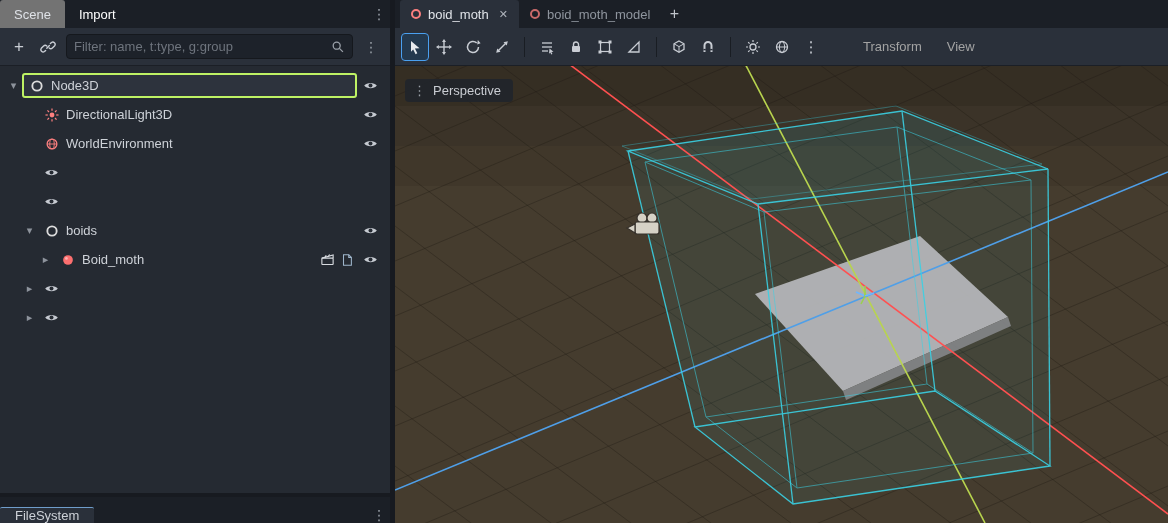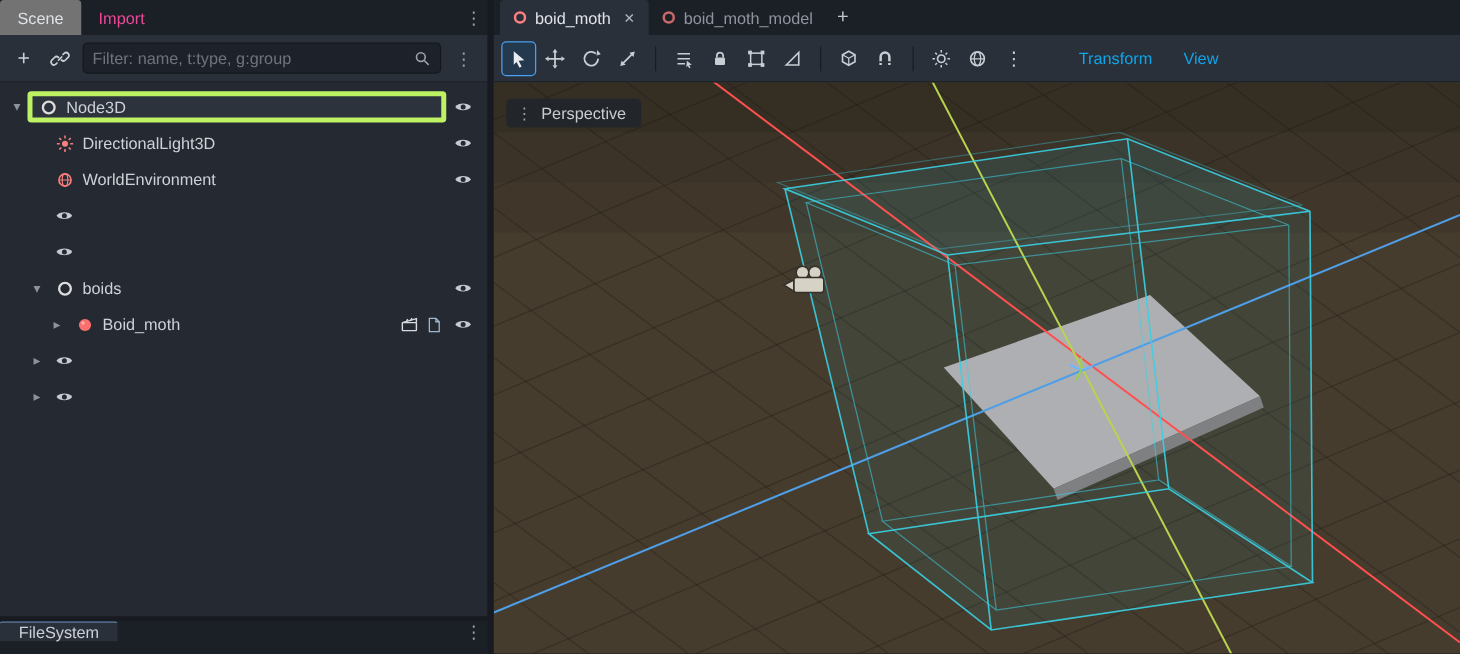--- a/index.html
+++ b/index.html
@@ -5,59 +5,59 @@
   * { margin:0; padding:0; box-sizing:border-box; }
   html,body { background:#14171c; }
   body { font-family:"Liberation Sans", sans-serif; }
   .app { width:1168px; height:523px; display:flex; background:#1b1f26; overflow:hidden; position:relative; }
 
   
   .left { width:390px; flex:0 0 390px; display:flex; flex-direction:column; background:#252a32; }
   .divider { width:5px; flex:0 0 5px; background:#171a20; }
 
   .dock-tabbar { height:28px; flex:0 0 28px; background:#1b1f26; display:flex; align-items:stretch; }
-  .dock-tab { display:flex; align-items:center; padding:0 14px; font-size:13px; color:#ec4899; cursor:default; }
+  .dock-tab { display:flex; align-items:center; padding:0 14px; font-size:13px; color:#ffffff; cursor:default; }
   .dock-tab.active { background:#737373; color:#dfe2e7; border-radius:3px 3px 0 0; }
   .more-btn { margin-left:auto; width:22px; display:flex; align-items:center; justify-content:center; color:#9aa0a8; font-size:14px; }
 
   .scene-toolbar { height:38px; flex:0 0 38px; background:#2a303a; display:flex; align-items:center; padding:0 8px; gap:7px; border-bottom:1px solid #1b1f26; }
   .tb-icon { width:22px; height:22px; display:flex; align-items:center; justify-content:center; color:#c9cdd4; font-size:17px; border-radius:3px; }
   .filter-box { flex:1; height:25px; background:#1d222a; border:1px solid #15181d; border-radius:4px; display:flex; align-items:center; padding:0 7px; gap:6px; }
   .filter-box input { flex:1; background:transparent; border:none; outline:none; color:#cfd3d9; font-size:13px; font-family:"Liberation Sans",sans-serif; }
   .filter-box input::placeholder { color:#6e747d; }
 
   .tree { flex:1; background:#252a32; padding-top:5px; overflow:hidden; }
   .trow { height:29px; display:flex; align-items:center; font-size:13px; color:#ced2d8; padding-right:9px; }
   .ind0 { width:5px; flex:0 0 5px; } .ind1 { width:21px; flex:0 0 21px; } .ind2 { width:37px; flex:0 0 37px; }
   .arrow { width:17px; flex:0 0 17px; color:#8d939c; font-size:11px; text-align:center; }
   .rmain { flex:1; display:flex; align-items:center; gap:6px; height:25px; padding:0 5px; border:1px solid transparent; min-width:0; }
-  .rmain.selected { border:4px solid #bef264; background:#2d333d; border-radius:3px; }
+  .rmain.selected { border:2px solid #bef264; background:#2d333d; border-radius:3px; }
   .ticon { width:16px; height:16px; flex:0 0 16px; display:flex; align-items:center; justify-content:center; }
   .tlabel { white-space:nowrap; overflow:hidden; }
   .xicon { width:20px; flex:0 0 20px; display:flex; align-items:center; justify-content:center; }
   .eye { width:22px; flex:0 0 22px; display:flex; align-items:center; justify-content:center; margin-left:2px; }
 
   .splitter { height:4px; flex:0 0 4px; background:#171a20; }
-  .fs-bar { height:26px; flex:0 0 26px; background:#1b1f26; display:flex; align-items:flex-start; }
+  .fs-bar { height:26px; flex:0 0 26px; background:#1b1f26; display:flex; align-items:flex-end; }
   .fs-tab { display:flex; align-items:center; padding:0 15px; background:#2a303a; color:#cdd1d7; font-size:13px; border-top:1px solid #6f9dcb; border-radius:2px 2px 0 0; }
 
   
   .right { flex:1; display:flex; flex-direction:column; min-width:0; }
   .scene-tabbar { height:28px; flex:0 0 28px; background:#1b1f26; display:flex; align-items:stretch; padding-left:5px; }
   .scene-tab { display:flex; align-items:center; gap:7px; padding:0 11px; font-size:13px; color:#8f959e; }
   .scene-tab.active { background:#2a303a; color:#e0e3e8; border-radius:3px 3px 0 0; }
   .tab-circle { width:10px; height:10px; border:2px solid #fc7f7f; border-radius:50%; flex:0 0 10px; }
   .tab-close { color:#aeb3bb; font-size:11px; margin-left:3px; }
   .tab-add { width:26px; display:flex; align-items:center; justify-content:center; color:#c0c4cb; font-size:16px; }
 
   .vp-toolbar { height:38px; flex:0 0 38px; background:#2a303a; display:flex; align-items:center; padding:0 7px; gap:3px; border-bottom:1px solid #1b1f26; }
   .ibtn { width:26px; height:26px; display:flex; align-items:center; justify-content:center; border-radius:3px; }
   .ibtn.active { background:#24394e; outline:1px solid #4aa0f0; }
   .vsep { width:1px; height:20px; background:#191d23; margin:0 6px; flex:0 0 1px; }
-  .menu-btn { padding:4px 11px; color:#0ea5e9; font-size:13px; border-radius:3px; }
+  .menu-btn { padding:4px 11px; color:#a3a3a3; font-size:13px; border-radius:3px; }
   .menu-gap { width:22px; }
 
   .viewport { flex:1; position:relative; background:#453c2e; overflow:hidden; }
   .viewport svg.scene3d { position:absolute; inset:0; width:100%; height:100%; }
   .persp-chip { position:absolute; left:10px; top:13px; background:rgba(32,36,43,0.88); border-radius:4px; padding:4px 12px 4px 8px; display:flex; align-items:center; gap:7px; color:#c9ccd2; font-size:13px; }
   .persp-chip .dots { color:#9aa0a8; font-size:13px; }
 </style>
 </head>
 <body>
 

